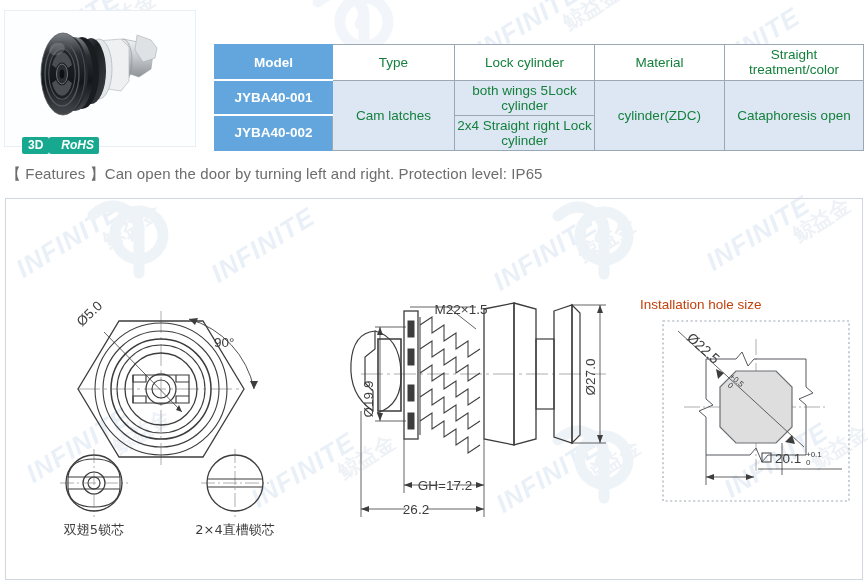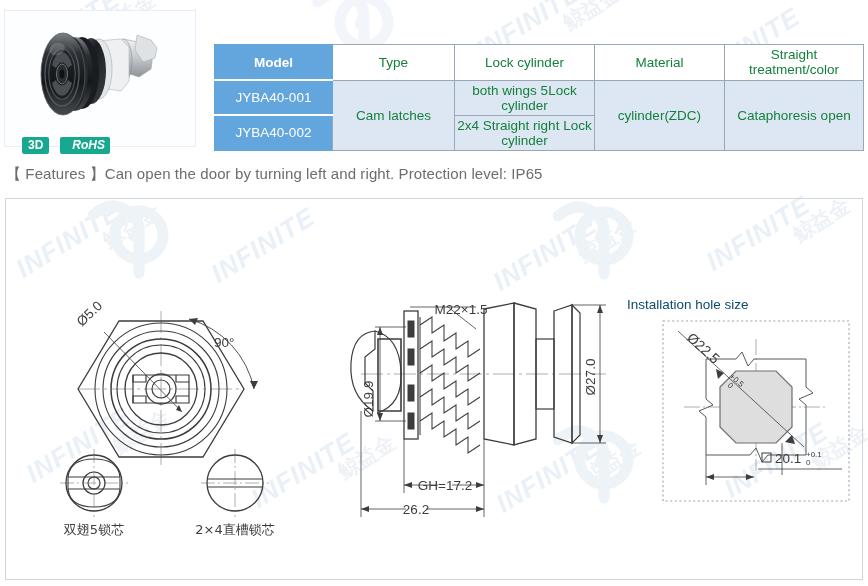--- a/index.html
+++ b/index.html
@@ -27,21 +27,21 @@
   }
 
   .prod-panel{
     position:absolute;left:4px;top:10px;
     width:192px;height:137px;
     background:#fdfeff;
     border:1px solid #e9eef4;
     box-sizing:border-box;
   }
   .prod-img{position:absolute;left:14px;top:6px;width:160px;height:108px;}
-  .badges{position:absolute;left:17px;top:126px;display:flex;gap:11px;align-items:center;}
+  .badges{position:absolute;left:17px;top:126px;display:flex;align-items:center;}
   .badge{
     background:#17a98f;color:#ffffff;
     font-weight:700;font-size:12px;
     padding:1px 6px 2px 6px;border-radius:2px;
     letter-spacing:0px;line-height:14px;
   }
   .badge-rohs{font-style:italic;font-size:12px;padding:1px 5px 2px 12px;}
 
   
   table.spec{
@@ -57,21 +57,21 @@
     font-size:13.5px;
     color:#15803d;
     padding:2px 2px;
     line-height:15px;
   }
   table.spec thead th{background:#ffffff;height:30px;font-weight:400;}
   table.spec tbody td{background:#dde7f3;height:29px;}
   .c-model{
     background:#63a6dd !important;
     color:#ffffff !important;
-    font-weight:400;
+    font-weight:700;
     border:1px solid #63a6dd !important;
     border-bottom:2px solid #ffffff !important;
   }
   .c-model-h{
     background:#63a6dd !important;color:#ffffff !important;
     font-weight:700 !important;
     border:1px solid #63a6dd !important;
     border-bottom:2px solid #ffffff !important;
     margin-left:26px;
   }
@@ -95,22 +95,22 @@
     position:absolute;left:5px;top:198px;
     width:858px;height:382px;
     border:1px solid #cfd6de;
     box-sizing:border-box;
     background:transparent;
     z-index:2;
   }
   .draw-svg{position:absolute;left:0;top:0;}
 
   .inst-title{
-    position:absolute;left:627px;top:297px;
-    font-size:13.5px;color:#0c4a6e;z-index:3;
+    position:absolute;left:640px;top:297px;
+    font-size:13.5px;color:#c2410c;z-index:3;
   }
 </style>
 </head>
 <body>
 
 <div class="wm-layer">
   <div class="wm" style="left:10px;top:12px;transform:rotate(-32deg);">
     <span class="wm-text">INFINITE</span>
   </div>
   <div class="wm" style="left:95px;top:0px;transform:rotate(-32deg);">

